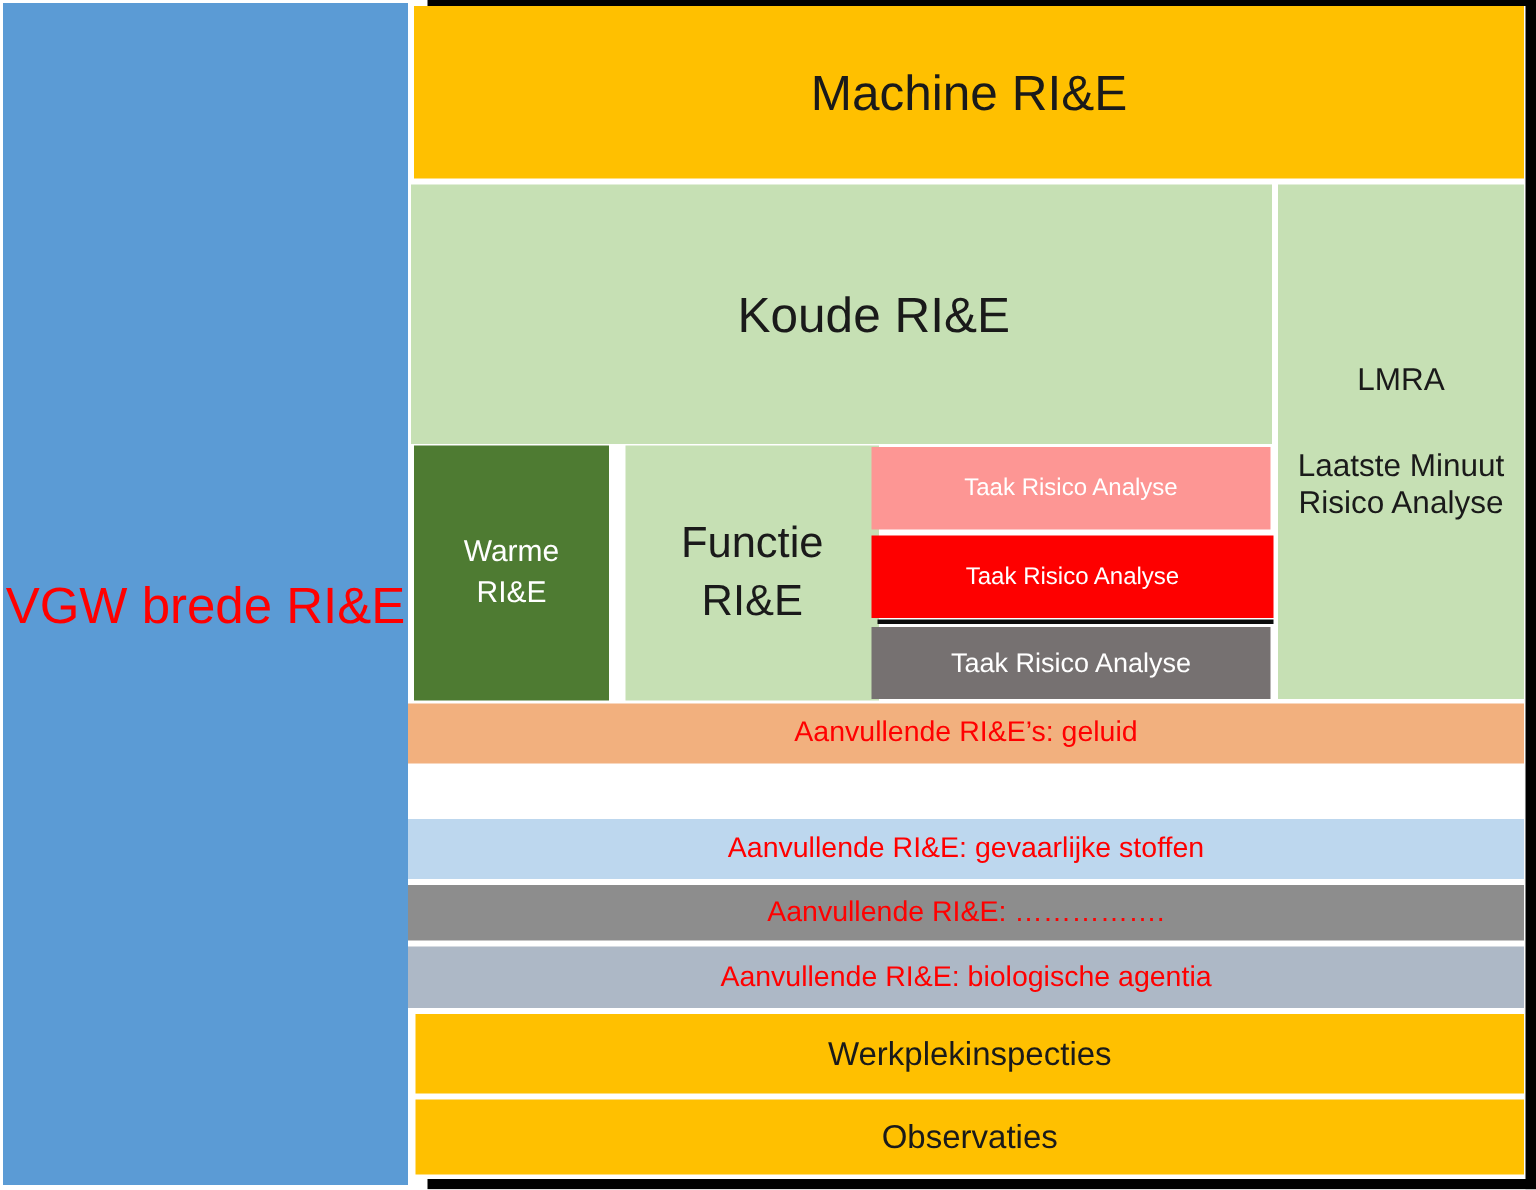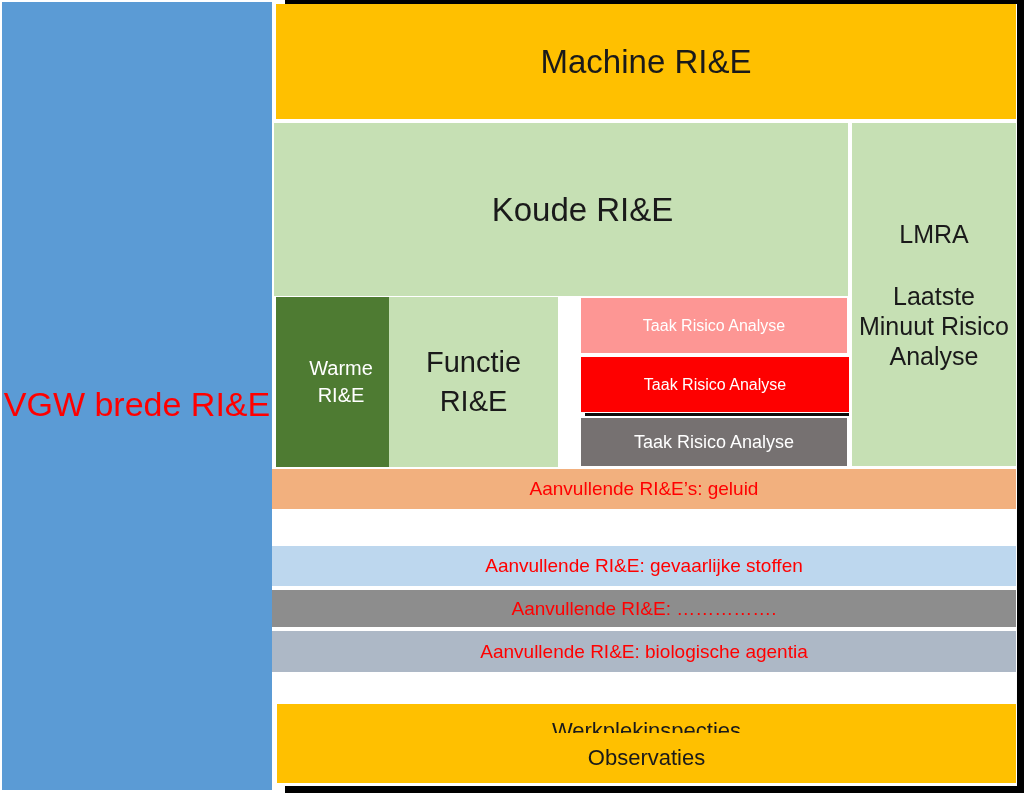--- a/index.html
+++ b/index.html
@@ -29,40 +29,40 @@
   }
   
   .vgw       { left: 2px;   top: 2px;   width: 270px; height: 788px; }
   .vgw .lbl  { font-size: 34px; }
   
   .machine   { left: 276px; top: 4px;   width: 740px; height: 115px; font-size: 33px; color: #1a1a1a; }
   
   .koude     { left: 274px; top: 123px; width: 574px; height: 173px; font-size: 33px; color: #1a1a1a; padding-left: 43px; }
   
   .lmra      { left: 852px; top: 123px; width: 164px; height: 343px;
-               flex-direction: column; gap: 32px; font-size: 25px; color: #1a1a1a; line-height: 1.2; }
+               flex-direction: column; gap: 32px; font-size: 21px; color: #1a1a1a; line-height: 1.2; }
   .lmra .full { width: 160px; }
   
   .warme     { left: 276px; top: 297px; width: 130px; height: 170px; color: #ffffff; font-size: 20px; line-height: 1.35; }
   .warme .lbl { width: 92px; }
-  .functie   { left: 389px; top: 297px; width: 169px; height: 170px; color: #1a1a1a; font-size: 29px; line-height: 1.35; }
+  .functie   { left: 417px; top: 297px; width: 169px; height: 170px; color: #1a1a1a; font-size: 29px; line-height: 1.35; }
   .functie .lbl { width: 125px; }
   .tra-1     { left: 581px; top: 298px; width: 266px; height: 55px; color: #ffffff; font-size: 16px; }
   .tra-2     { left: 581px; top: 357px; width: 268px; height: 55px; color: #ffffff; font-size: 16px; }
   .tra-line  { left: 585px; top: 413px; width: 264px; height: 3px; background: #0d0d0d; position: absolute; }
   .tra-3     { left: 581px; top: 418px; width: 266px; height: 48px; color: #ffffff; font-size: 18px; }
   
   .bar       { left: 272px; width: 744px; font-size: 19px; }
   .bar-1     { top: 469px; height: 40px; }
   .bar-2     { top: 512px; height: 31px; }
   .bar-3     { top: 546px; height: 40px; }
   .bar-4     { top: 590px; height: 37px; }
   .bar-5     { top: 631px; height: 41px; }
   
-  .werkplek  { left: 277px; top: 704px; width: 739px; height: 53px; font-size: 22px; color: #1a1a1a; }
+  .werkplek  { left: 277px; top: 676px; width: 739px; height: 53px; font-size: 22px; color: #1a1a1a; }
   .observ    { left: 277px; top: 733px; width: 739px; height: 50px; font-size: 22px; color: #1a1a1a; }
   
   .edge-top    { left: 285px; top: 0;     width: 739px; height: 4px; }
   .edge-right  { left: 1017px; top: 0;    width: 7px;   height: 793px; }
   .edge-bottom { left: 285px; top: 786px; width: 739px; height: 7px; }
 </style>
 </head>
 <body>
 
 <div id="canvas">

